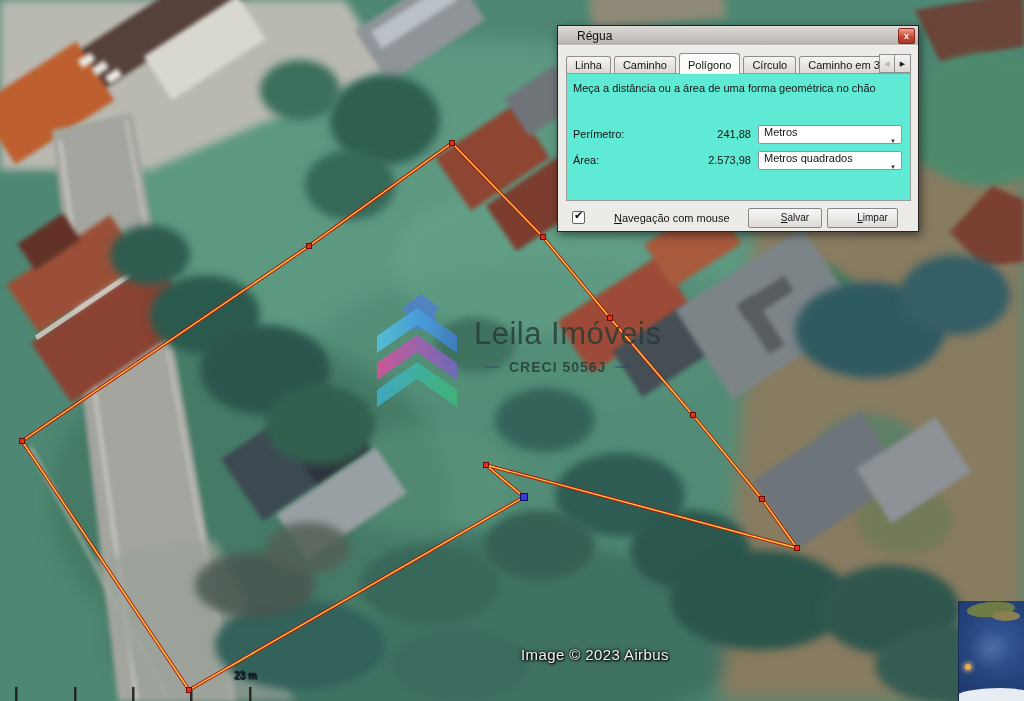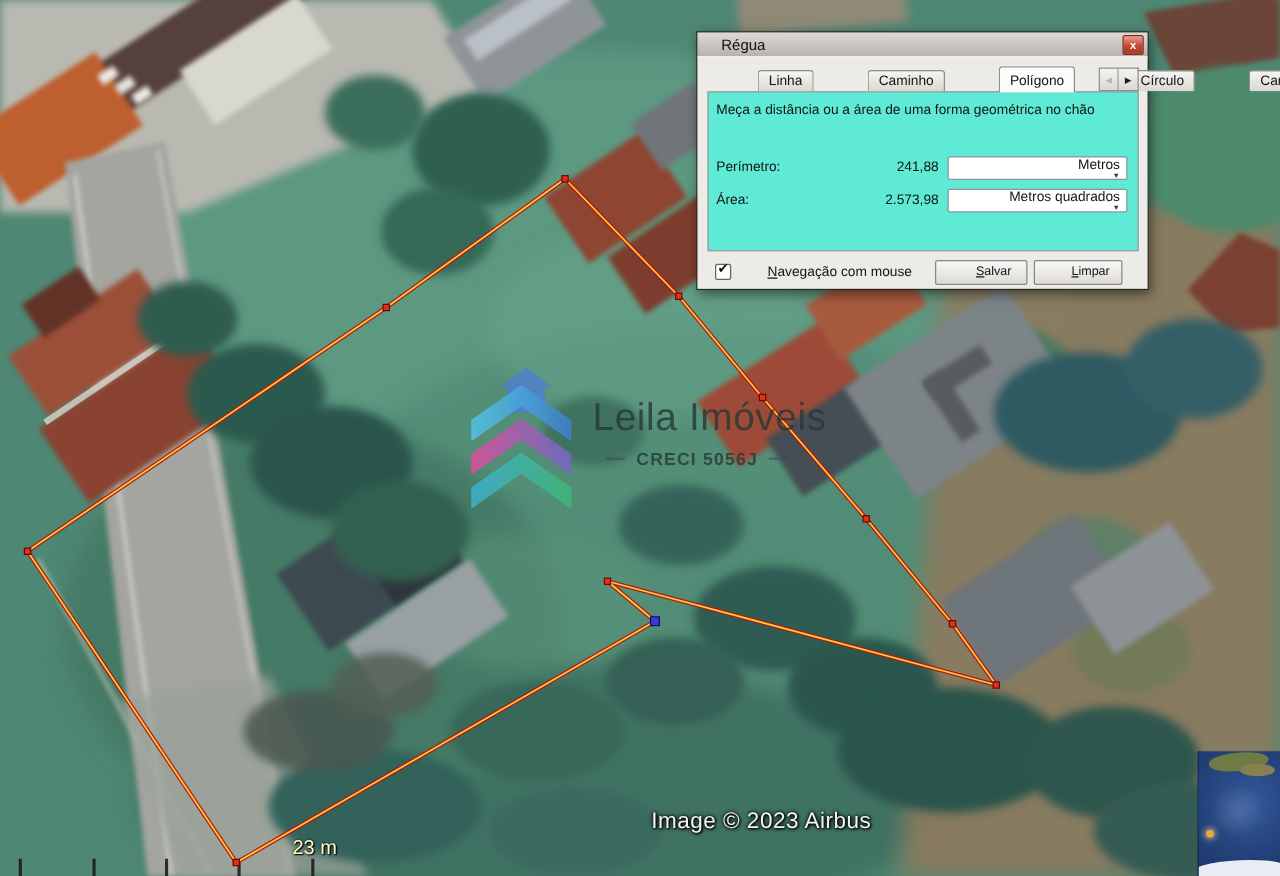--- a/index.html
+++ b/index.html
@@ -10,23 +10,23 @@
   
   .watermark{position:absolute;left:372px;top:294px;display:flex;align-items:flex-start;pointer-events:none;}
   .wm-logo{width:88px;height:116px;}
   .wm-text{margin-left:14px;margin-top:22px;}
   .wm-brand{font-size:31px;color:rgba(38,58,54,.82);letter-spacing:.5px;}
   .wm-creci-row{display:flex;align-items:center;margin-top:7px;margin-left:2px;}
   .dash{width:15px;height:0;border-top:2px solid rgba(50,70,110,.5);margin:0 9px;}
   .wm-creci{font-size:14px;font-weight:bold;letter-spacing:1px;color:rgba(38,58,54,.82);}
 
   
-  .attribution{position:absolute;left:521px;top:646px;font-size:18px;letter-spacing:.4px;color:#f3f3f3;
+  .attribution{position:absolute;left:521px;top:646px;font-size:15px;letter-spacing:.4px;color:#f3f3f3;
     text-shadow:0 0 2px #000,0 0 4px #000,1px 1px 2px #000;}
-  .scale-label{position:absolute;left:234px;top:670px;font-size:16px;color:#fef9c3;
+  .scale-label{position:absolute;left:234px;top:670px;font-size:10px;color:#0f172a;
     text-shadow:0 0 2px #000,1px 1px 1px #000;}
 
   
   .inset{position:absolute;left:958px;top:601px;width:66px;height:100px;overflow:hidden;
     background:radial-gradient(circle at 62% 42%, #35599b 0%, #24437c 55%, #1b3569 100%);
     border-left:1px solid rgba(0,0,0,.35);}
   .inset .land1{position:absolute;left:8px;top:1px;width:48px;height:15px;background:#6f7b45;
     border-radius:45% 60% 50% 60%;transform:rotate(-7deg);}
   .inset .land2{position:absolute;left:33px;top:10px;width:28px;height:10px;background:#8a7f50;border-radius:50%;}
   .inset .swirl{position:absolute;left:8px;top:28px;width:46px;height:40px;border-radius:50%;
@@ -41,35 +41,35 @@
     box-shadow:2px 3px 9px rgba(0,0,0,.5);font-size:11px;color:#141414;}
   .titlebar{height:19px;background:linear-gradient(#dedbd7,#b6b2ad);display:flex;align-items:center;
     padding-left:19px;font-size:12px;color:#101010;position:relative;}
   .close{position:absolute;right:3px;top:2px;width:15px;height:14px;border:1px solid #85281e;border-radius:2px;
     background:linear-gradient(#f0a090,#c74735 55%,#a83928);color:#fff;font-size:9px;font-weight:bold;
     display:flex;align-items:center;justify-content:center;line-height:1;cursor:default;}
   .dbody{position:absolute;left:0;right:0;top:19px;bottom:0;background:#edebe8;border-top:1px solid #f6f5f3;}
   .tabs{position:absolute;left:8px;top:6px;height:21px;display:flex;align-items:flex-end;z-index:2;}
   .tab{box-sizing:border-box;height:17px;padding:2px 8px;margin-right:3px;font-size:11px;white-space:nowrap;
     background:linear-gradient(#f6f5f3,#dbd8d2);border:1px solid #8f8f8d;border-bottom:none;
-    border-radius:3px 3px 0 0;line-height:12px;margin-left:40px;}
+    border-radius:3px 3px 0 0;line-height:12px;}
   .tab.active{height:21px;padding-top:5px;background:#fcfcfb;margin-bottom:-1px;z-index:3;position:relative;}
   .tab-arrows{position:absolute;right:7px;top:8px;display:flex;z-index:2;}
   .tab-scroll{width:16px;height:19px;box-sizing:border-box;border:1px solid #909090;
     background:linear-gradient(#f5f4f2,#dcd9d4);display:flex;align-items:center;justify-content:center;
     font-size:7px;color:#1c1c1c;}
   .tab-scroll + .tab-scroll{border-left:none;}
   .tab-scroll.disabled{color:#b9b6b1;}
   .pane{position:absolute;left:8px;right:7px;top:27px;height:128px;box-sizing:border-box;
     background:#5eead4;border:1px solid #9b9b99;z-index:1;}
   .desc{position:absolute;left:6px;top:8px;font-size:11px;}
   .frow{position:absolute;left:6px;right:8px;height:20px;display:flex;align-items:center;}
   .fvalue{margin-left:auto;padding-right:7px;}
   .fselect{box-sizing:border-box;width:144px;height:19px;background:#fff;border:1px solid #8a96a3;
-    border-radius:2px;display:flex;align-items:flex-end;padding:0 5px;cursor:default;flex-direction:column;}
+    border-radius:2px;display:flex;align-items:flex-start;padding:0 5px;cursor:default;flex-direction:column;}
   .caret{margin-left:auto;font-size:6px;color:#333;}
   .dfooter{position:absolute;left:8px;right:7px;top:162px;height:22px;}
   .checkbox{position:absolute;left:6px;top:3px;width:13px;height:13px;box-sizing:border-box;background:#fff;
     border:1px solid #636363;border-radius:2px;}
   .check{position:absolute;left:1px;top:-2px;font-size:11px;color:#101010;line-height:1;}
   .cblabel{position:absolute;left:28px;top:4px;}
   .btn{position:absolute;top:0;height:20px;box-sizing:border-box;background:linear-gradient(#f8f7f6,#dedbd6);
     border:1px solid #878787;border-radius:2px;font-family:inherit;font-size:10px;color:#141414;padding:0;}
   .uline{display:block;padding-left:20px;}
   .uline::first-letter{text-decoration:underline;}

